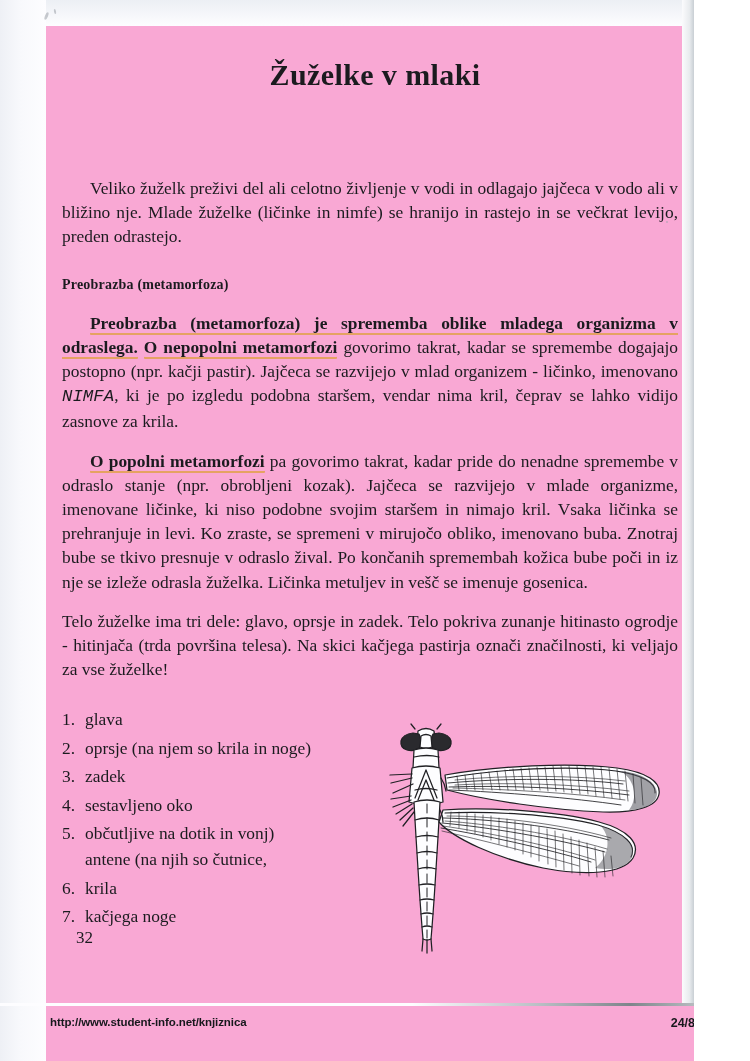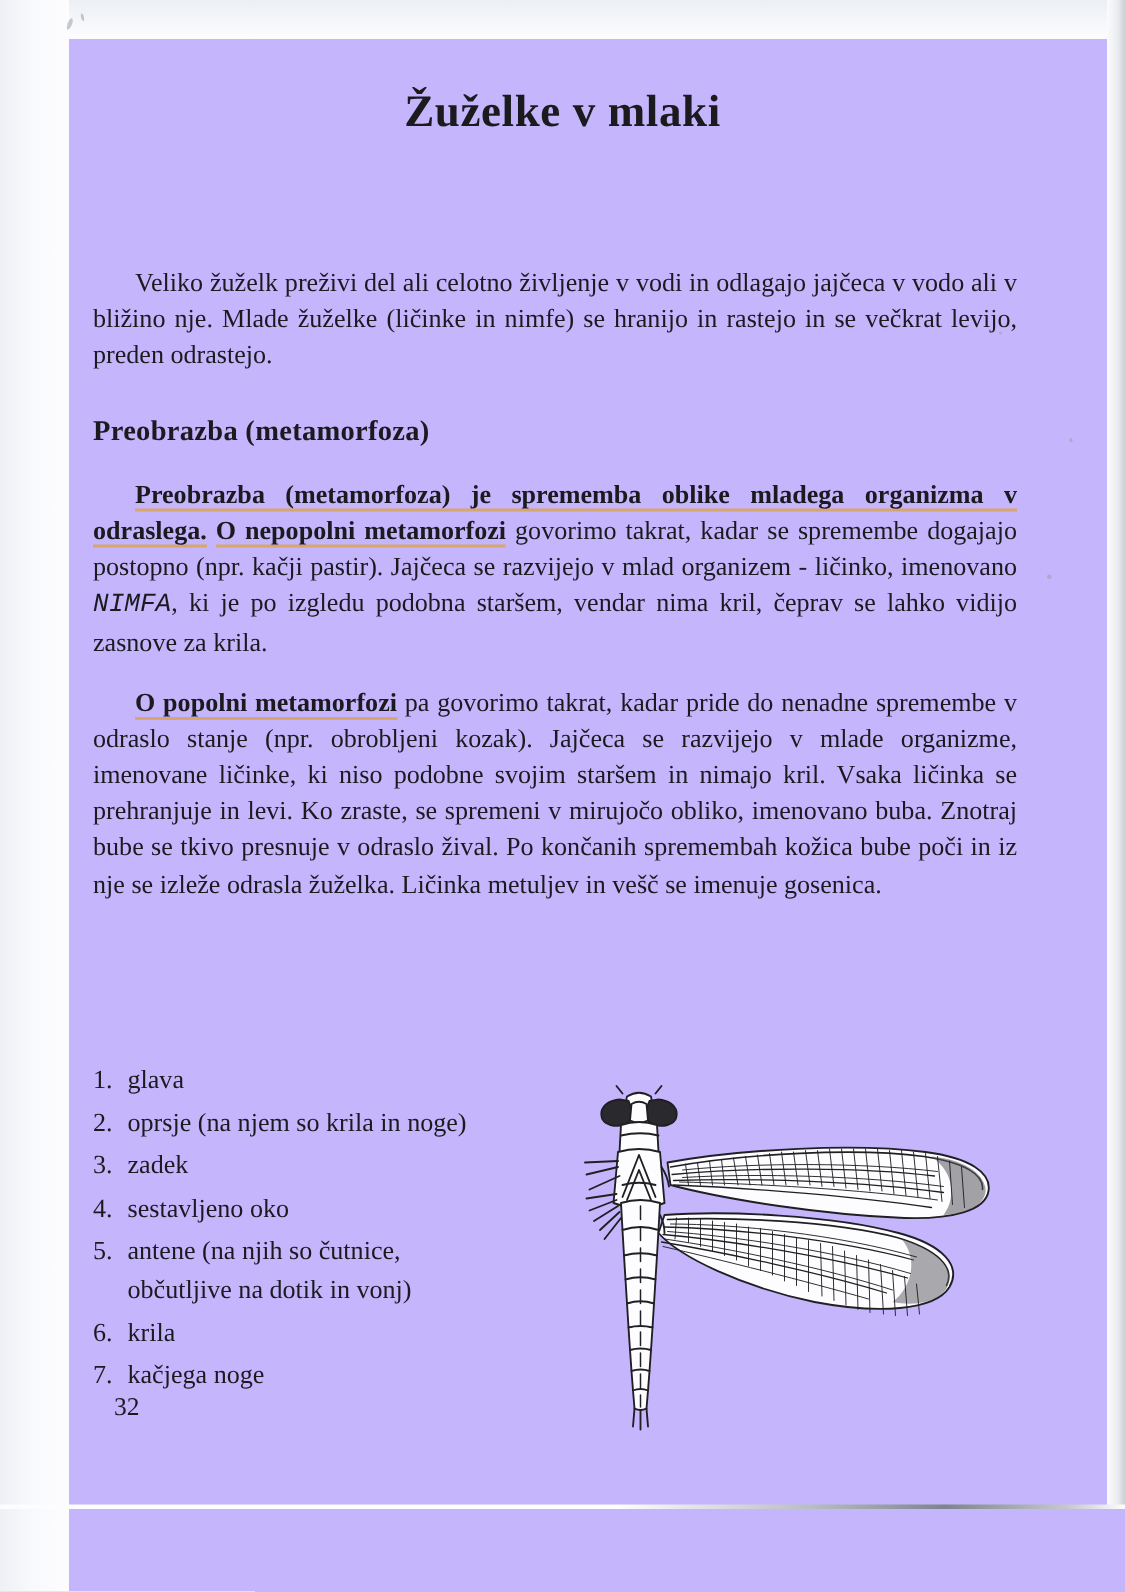--- a/index.html
+++ b/index.html
@@ -3,23 +3,23 @@
 <meta charset="utf-8">
 <style>
   html, body {
     margin: 0;
     padding: 0;
     background: #ffffff;
   }
 
   #page {
     position: relative;
-    width: 750px;
+    width: 694px;
     height: 1061px;
-    background: #c4b5fd;
+    background: #f9a8d4;
     overflow: hidden;
     font-family: "Liberation Serif", "DejaVu Serif", serif;
     color: #1b1b1f;
   }
 
   
   .scan-tint-left {
     position: absolute;
     left: 0; top: 0;
     width: 46px; height: 1061px;
@@ -77,21 +77,21 @@
     font-size: 17.4px;
     line-height: 24.2px;
     text-align: justify;
     text-indent: 28px;
     hyphens: none;
   }
   p.body.no-indent { text-indent: 0; }
 
   .section-heading {
     margin: 28px 0 18px 0;
-    font-size: 19px;
+    font-size: 14px;
     font-weight: bold;
     letter-spacing: .2px;
   }
 
   .italic { font-style: italic; font-family: Liberation Mono, monospace; }
 
   
   .hl {
     background: linear-gradient(to bottom,
       rgba(249,243,212,.30) 0%,
@@ -206,20 +206,21 @@
   <div class="column">
 
     <p class="body">Veliko žuželk preživi del ali celotno življenje v vodi in odlagajo jajčeca v vodo ali v bližino nje. Mlade žuželke (ličinke in nimfe) se hranijo in rastejo in se večkrat levijo, preden odrastejo.</p>
 
     <h2 class="section-heading">Preobrazba (metamorfoza)</h2>
 
     <p class="body"><span class="hl">Preobrazba (metamorfoza) je sprememba oblike mladega organizma v odraslega.</span> <span class="hl">O nepopolni metamorfozi</span><span> govorimo takrat, kadar se spremembe dogajajo postopno (npr. kačji pastir). Jajčeca se razvijejo v mlad organizem - ličinko, imenovano </span><span class="italic">NIMFA</span><span>, ki je po izgledu podobna staršem, vendar nima kril, čeprav se lahko vidijo zasnove za krila.</span></p>
 
     <p class="body"><span class="hl">O popolni metamorfozi</span><span> pa govorimo takrat, kadar pride do nenadne spremembe v odraslo stanje (npr. obrobljeni kozak). Jajčeca se razvijejo v mlade organizme, imenovane ličinke, ki niso podobne svojim staršem in nimajo kril. Vsaka ličinka se prehranjuje in levi. Ko zraste, se spremeni v mirujočo obliko, imenovano buba. Znotraj bube se tkivo presnuje v odraslo žival. Po končanih spremembah kožica bube poči in iz nje se izleže odrasla žuželka. Ličinka metuljev in vešč se imenuje gosenica.</span></p>
 
+    <p class="body no-indent">Telo žuželke ima tri dele: glavo, oprsje in zadek. Telo pokriva zunanje hitinasto ogrodje - hitinjača (trda površina telesa). Na skici kačjega pastirja označi značilnosti, ki veljajo za vse žuželke!</p>
 
   </div>
 
   <ol class="parts-list">
     <li>
         <span class="num">1.</span>
         <span class="cont">glava</span>
       </li>
     <li>
         <span class="num">2.</span>
@@ -228,22 +229,22 @@
     <li>
         <span class="num">3.</span>
         <span class="cont">zadek</span>
       </li>
     <li>
         <span class="num">4.</span>
         <span class="cont">sestavljeno oko</span>
       </li>
     <li>
         <span class="num">5.</span>
+        <span class="cont">občutljive na dotik in vonj)</span>
         <span class="cont">antene (na njih so čutnice,</span>
-        <span class="cont">občutljive na dotik in vonj)</span>
       </li>
     <li>
         <span class="num">6.</span>
         <span class="cont">krila</span>
       </li>
     <li>
         <span class="num">7.</span>
         <span class="cont">kačjega noge</span>
       </li>
   </ol>
@@ -332,14 +333,18 @@
           <path d="M58 114 C 100 120, 164 133, 210 148"></path>
           <path d="M57 119 C 96 128, 152 142, 194 154"></path>
         </g>
 
         <path d="M56 66 q4 6 5 13 M55 98 q3 6 3 12"></path>
       </g>
     </svg>
   </div>
 
   <div class="footer-rule"></div>
+  <div class="footer">
+    <div class="footer-url">http://www.student-info.net/knjiznica</div>
+    <div class="footer-page">24/80</div>
+  </div>
 
 </div>
 
 </body></html>

